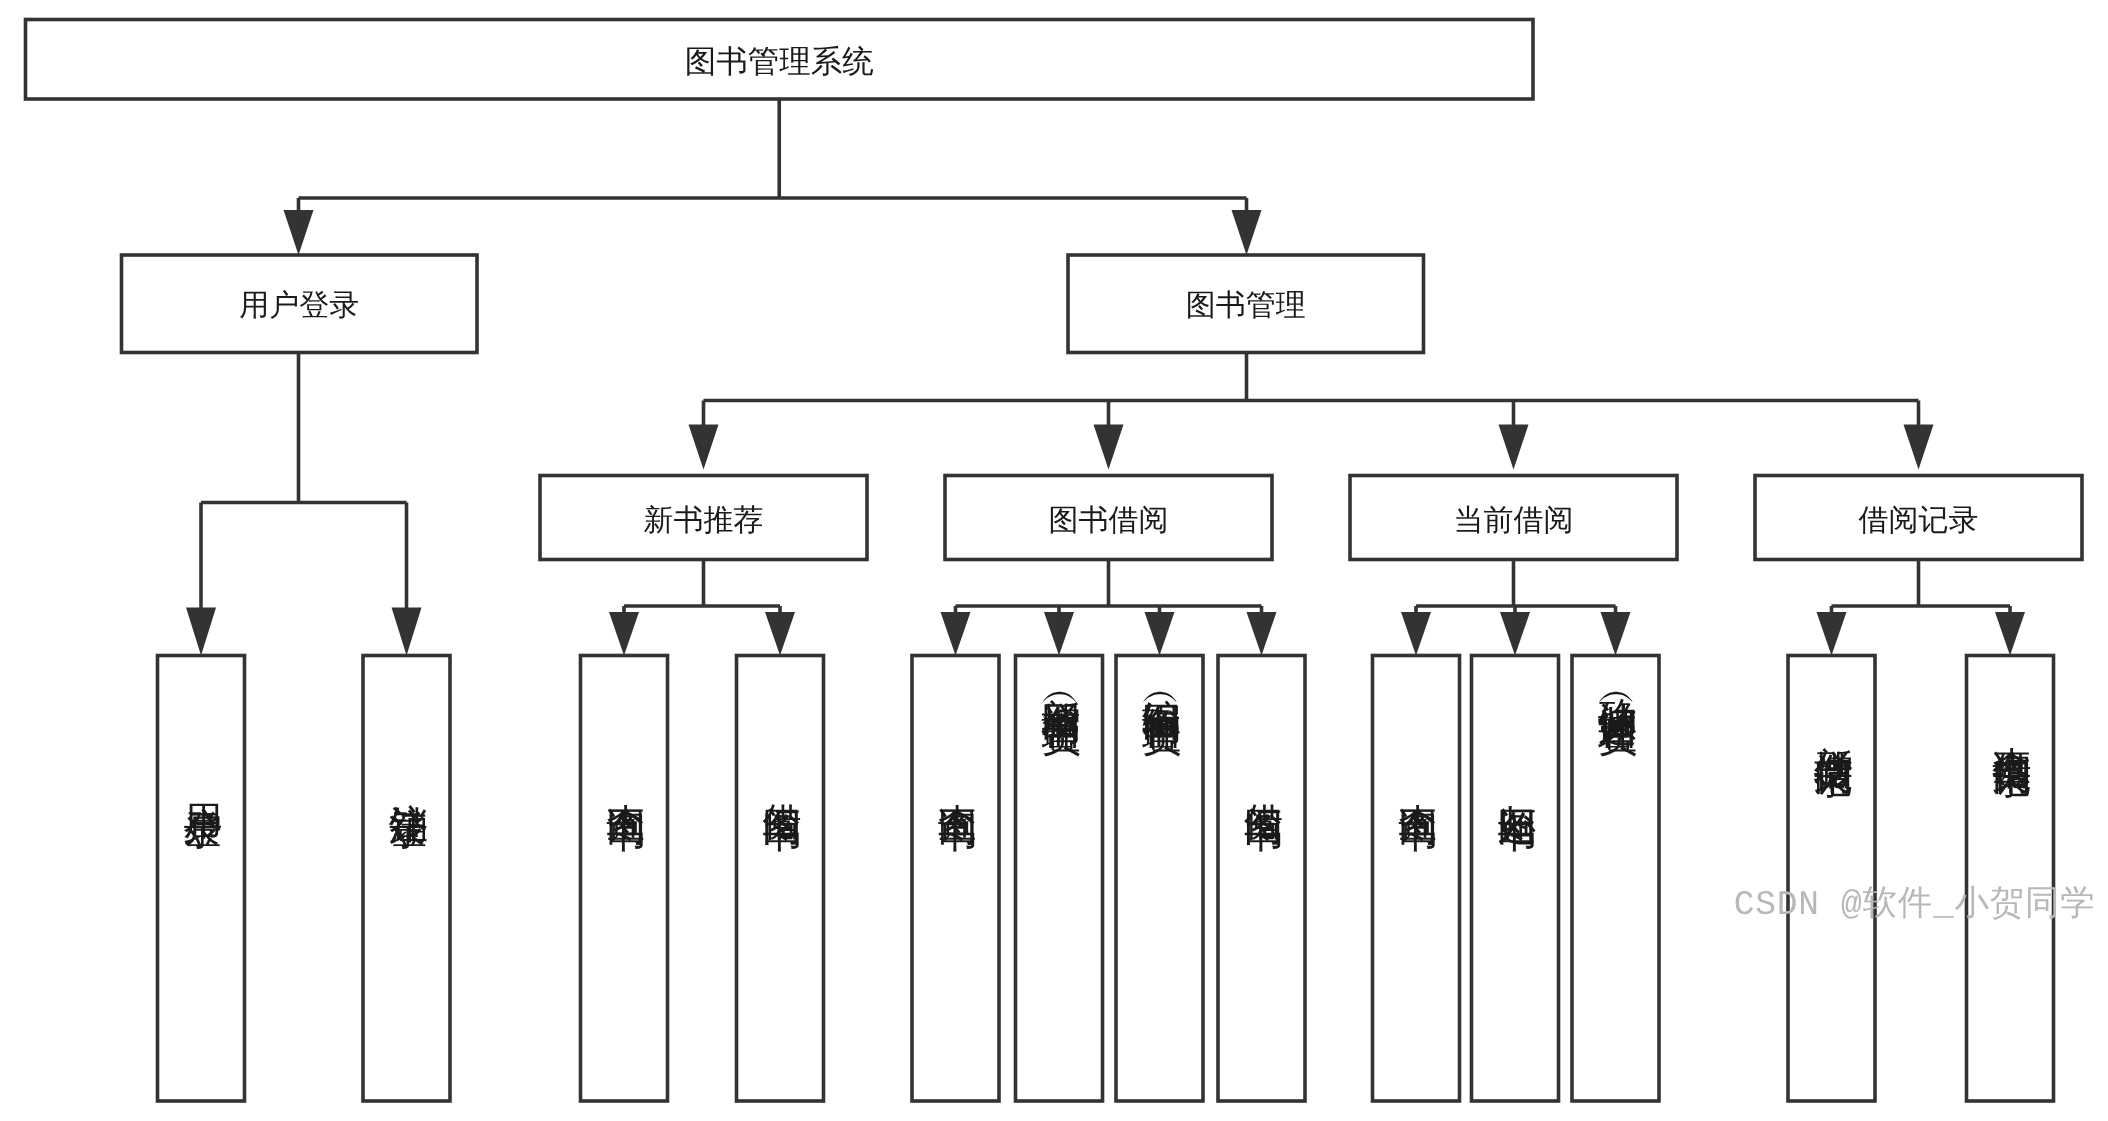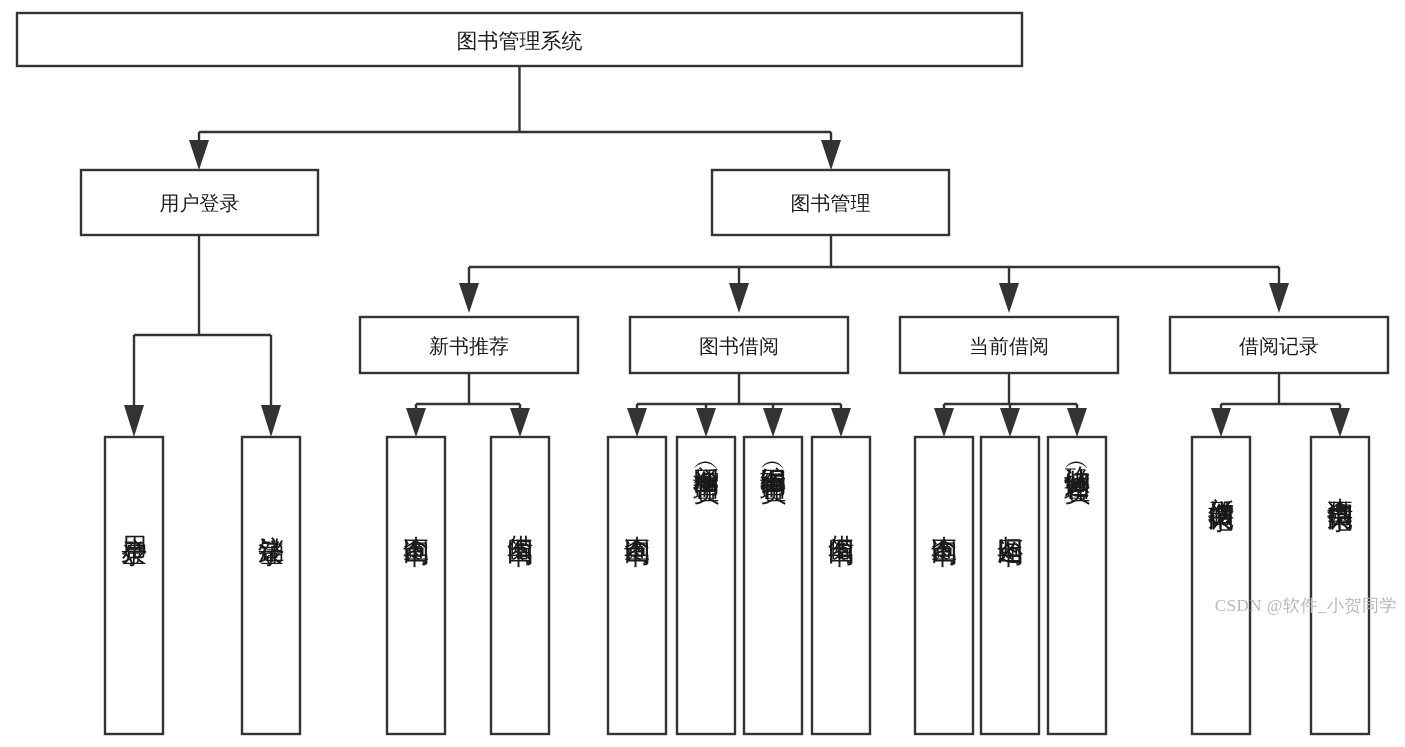--- a/index.html
+++ b/index.html
@@ -70,22 +70,22 @@
     line-height: 1.06;
     letter-spacing: 2px;
     color: #1a1a1a;
     white-space: nowrap;
     text-align: center;
   }
   .watermark {
     position: absolute;
     right: 8px;
     bottom: 6px;
-    font-family: Liberation Serif, serif;
-    font-size: 17px;
+    font-family: Liberation Mono, monospace;
+    font-size: 23px;
     color: #b8b8b8;
     letter-spacing: 0.5px;
     white-space: nowrap;
   }
 </style>
 </head>
 <body>
 
 <div id="diagram-root">
 

